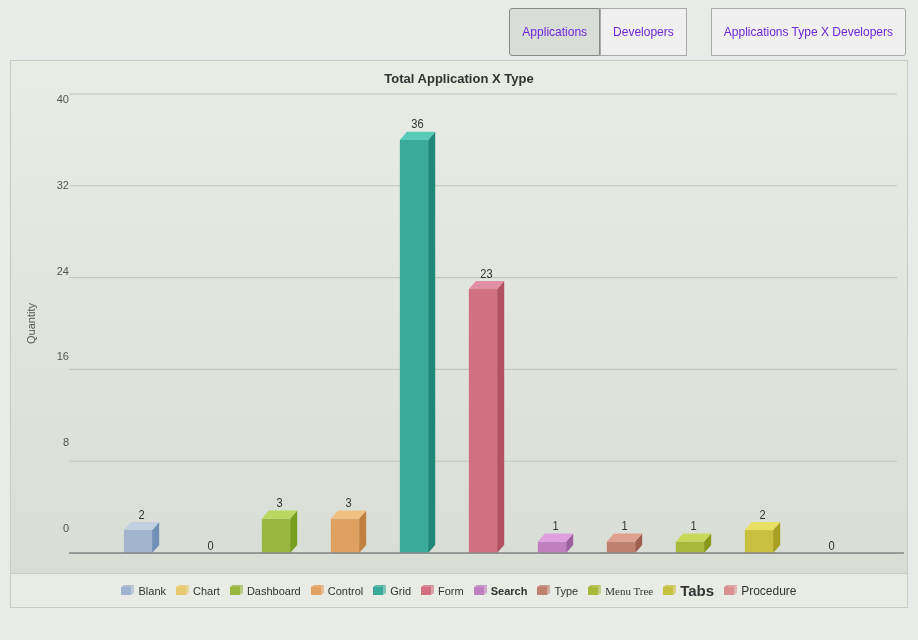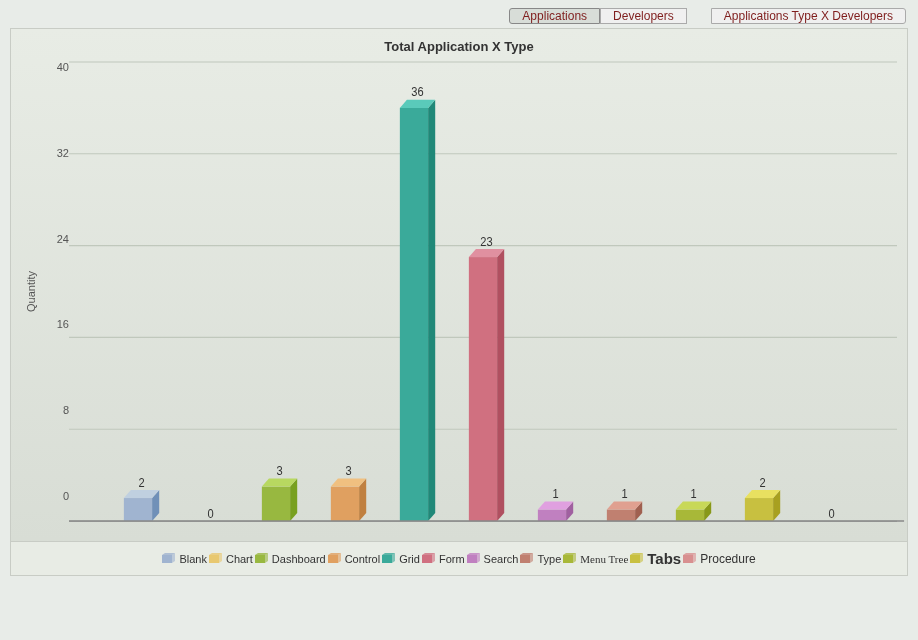--- a/index.html
+++ b/index.html
@@ -12,26 +12,26 @@
     }
 
     .top-tabs {
       display: flex;
       justify-content: flex-end;
       padding: 8px 12px 4px;
       gap: 0;
     }
 
     .tab-btn {
-      padding: 0 12px;
+      padding: 16px 12px;
       font-size: 12px;
       border: 1px solid #aaa;
       background: #f0f0f0;
       cursor: pointer;
-      color: #7f1d1d;
+      color: #6d28d9;
     }
     .tab-btn:first-child { border-radius: 3px 0 0 3px; }
     .tab-btn:last-child { border-radius: 0 3px 3px 0; margin-left: 24px; }
     .tab-btn.active {
       background: #d8ddd8;
       border-color: #888;
     }
 
     .chart-container {
       background: linear-gradient(to bottom, #e8ece5, #d8ddd5);
@@ -106,21 +106,21 @@
       text-align: center;
       font-size: 11px;
       color: #555;
       padding: 4px 0;
     }
 
     .legend {
       display: flex;
       justify-content: center;
       flex-wrap: wrap;
-      gap: 6px 2px;
+      gap: 6px 10px;
       padding: 8px 10px;
       font-size: 11px;
       background: #e8ece5;
       margin: 0 10px;
       border: 1px solid #c8ccc5;
       border-top: none;
     }
 
     .legend-item {
       display: flex;
@@ -276,21 +276,21 @@
         <polygon points="0,2 10,2 13,0 3,0" fill="#d07080" opacity="0.8"></polygon>
       </svg>
       <span style="font-size: 11px; color: rgb(51, 51, 51);">Form</span>
     </div>
     <div class="legend-item">
       <svg width="14" height="12" viewBox="0 0 14 12">
         <rect x="0" y="2" width="10" height="8" fill="#c080c0"></rect>
         <polygon points="10,2 13,0 13,8 10,10" fill="#c080c0" opacity="0.6"></polygon>
         <polygon points="0,2 10,2 13,0 3,0" fill="#c080c0" opacity="0.8"></polygon>
       </svg>
-      <span style="font-size: 11px; color: rgb(51, 51, 51);">Search</span>
+      <span style="font-size: 11px; color: rgb(51, 51, 51); font-weight: bold;">Search</span>
     </div>
     <div class="legend-item">
       <svg width="14" height="12" viewBox="0 0 14 12">
         <rect x="0" y="2" width="10" height="8" fill="#c08070"></rect>
         <polygon points="10,2 13,0 13,8 10,10" fill="#c08070" opacity="0.6"></polygon>
         <polygon points="0,2 10,2 13,0 3,0" fill="#c08070" opacity="0.8"></polygon>
       </svg>
       <span style="font-size: 11px; color: rgb(51, 51, 51);">Type</span>
     </div>
     <div class="legend-item">

